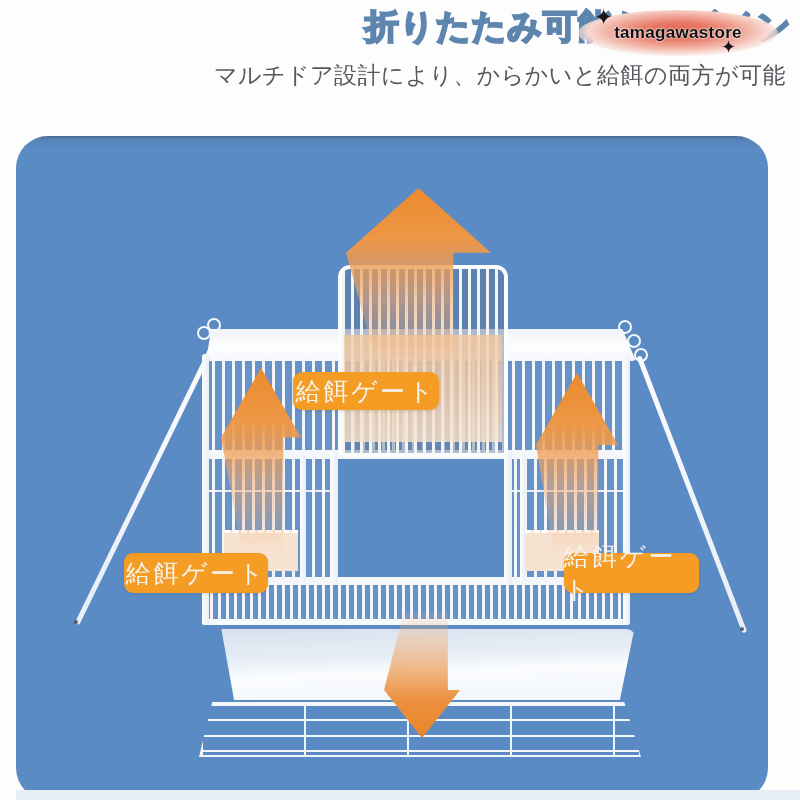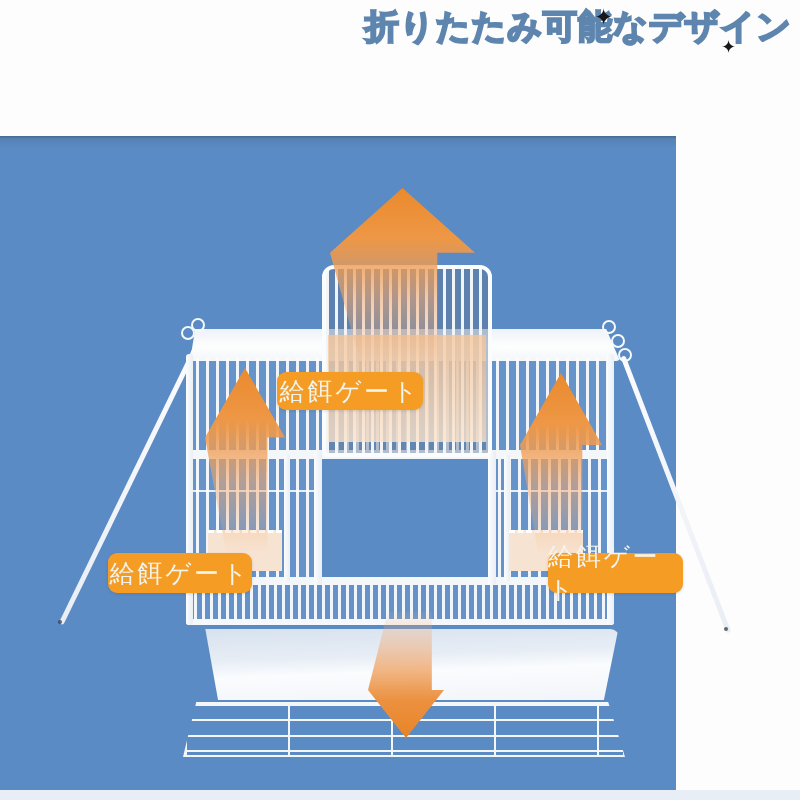--- a/index.html
+++ b/index.html
@@ -17,22 +17,22 @@
   .badge{position:absolute;left:578px;top:10px;width:200px;height:46px;border-radius:50%;
          background:radial-gradient(ellipse 52% 55% at 50% 46%, #e15f4c 0%, #e87b68 35%, #f2b5a8 68%, #f8d9d1 86%, rgba(251,233,229,0.45) 100%);
          display:flex;align-items:center;justify-content:center;}
   .badge-text{font-weight:bold;font-size:17px;color:#0d0d0f;letter-spacing:0.3px;
               text-shadow:0 0 2px rgba(255,255,255,0.95),0 0 2px rgba(255,255,255,0.9);}
   .sparkle{position:absolute;color:#17171c;line-height:1;}
   .sparkle-1{left:594px;top:6px;font-size:23px;}
   .sparkle-2{left:721px;top:38px;font-size:18px;}
 
   
-  .scene{position:absolute;left:0;top:136px;width:676px;height:664px;
-         background:linear-gradient(to bottom,#47688e 0px,#5583b7 3px,#5b8bc5 12px,#5b8bc5 100%);}
+  .scene{position:absolute;left:16px;top:136px;width:752px;height:664px;
+         background:linear-gradient(to bottom,#47688e 0px,#5583b7 3px,#5b8bc5 12px,#5b8bc5 100%);border-radius:32px;}
   .bottom-strip{position:absolute;left:0;top:654px;width:800px;height:10px;background:#e8eef5;}
 
   .abs{position:absolute;}
 
   
   .roof{left:190px;top:193px;width:430px;height:32px;z-index:3;
         background:linear-gradient(to bottom,#eef2f7,#fdfefe 55%,#f3f6fa);
         clip-path:polygon(1.2% 0,96.8% 0,100% 100%,0 100%);border-radius:4px;}
   .hook{width:10px;height:10px;border:2.5px solid #f6f9fc;border-radius:50%;background:transparent;z-index:4;}
   .leg{width:5px;border-radius:3px;z-index:2;
@@ -109,20 +109,24 @@
   .tag-tray{left:462px;top:519px;width:138px;height:42px;font-size:24px;}
 </style>
 </head>
 <body>
 
 <div class="page">
 
   <div class="header">
     <div class="title">折りたたみ可能なデザイン</div>
     <div class="subtitle">
+      <div>マルチドア設計により、からかいと給餌の両方が可能</div>
+    </div>
+    <div class="badge">
+      <span class="badge-text">tamagawastore</span>
     </div>
     <span class="sparkle sparkle-1">✦</span>
     <span class="sparkle sparkle-2">✦</span>
   </div>
 
   <div class="scene">
 
     <div class="abs leg leg-left"></div>
     <div class="abs leg leg-right"></div>
     <div class="abs leg-dot" style="left:58px;top:484px;"></div>

